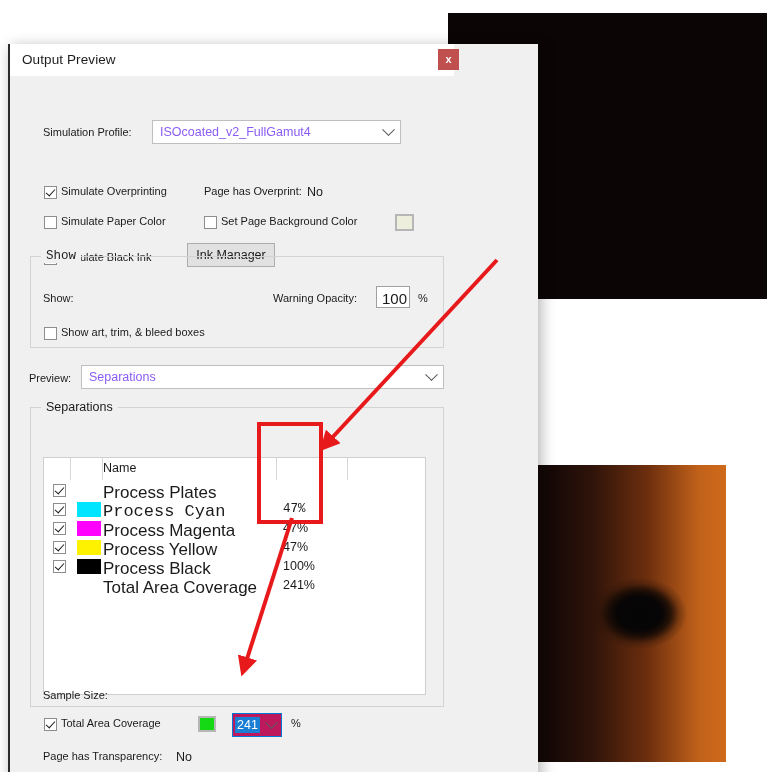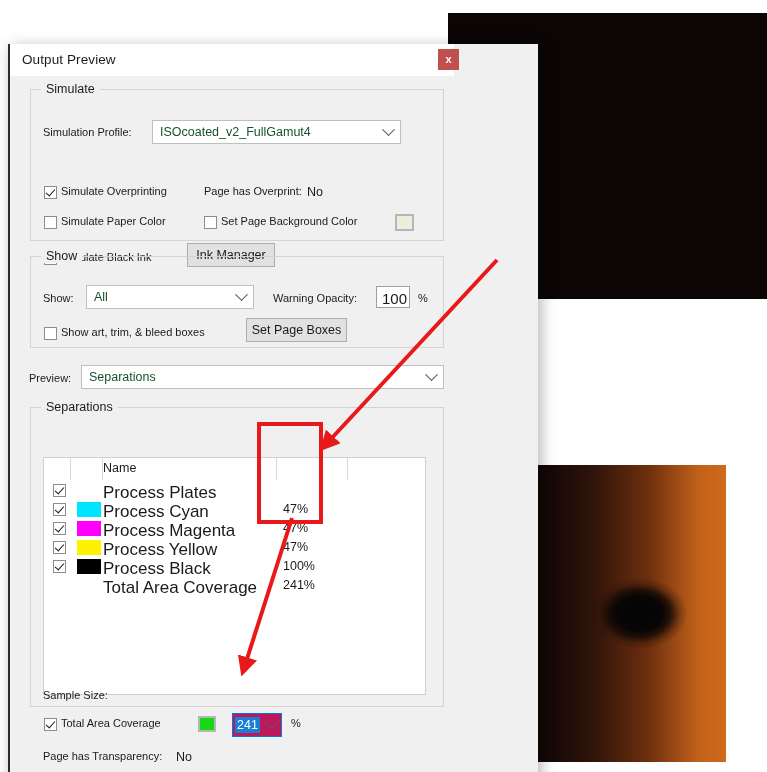--- a/index.html
+++ b/index.html
@@ -93,21 +93,21 @@
     transform:rotate(42deg);
   }
 
   
   .combo{
     position:absolute;height:24px;
     background:#ffffff;border:1px solid #bfbfbf;box-sizing:border-box;
     cursor:pointer;
   }
   .combo .combo-text{
-    position:absolute;left:7px;top:4px;font-size:12.5px;color:#14532d;
+    position:absolute;left:7px;top:4px;font-size:12.5px;color:#8b5cf6;
     white-space:nowrap;overflow:hidden;
   }
   .combo .combo-arrow{
     position:absolute;right:0;top:0;width:24px;height:100%;
     display:flex;align-items:center;justify-content:center;
   }
   .chev{
     width:8px;height:8px;border:solid #5a5a5a;border-width:0 1.4px 1.4px 0;
     transform:rotate(45deg) translate(-2px,-2px);
   }
@@ -182,23 +182,20 @@
 
   <div id="titlebar">
     <div id="title-text">Output Preview</div>
     <div id="close-button">
       <span class="x-glyph">x</span>
     </div>
   </div>
 
   <div id="dialog-body">
 
-    <div class="groupbox" style="left:20px;top:13px;width:414px;height:152px;">
-      <span class="gb-title">Simulate</span>
-    </div>
 
     <span class="lbl" style="left:33px;top:50px;">Simulation Profile:</span>
     <div class="combo" style="left:142px;top:44px;width:249px;">
       <span class="combo-text">ISOcoated_v2_FullGamut4</span>
       <span class="combo-arrow">
           <i class="chev"></i>
         </span>
     </div>
 
     <div class="cbx checked" style="left:34px;top:110px;"></div>
@@ -209,40 +206,33 @@
     <div class="cbx" style="left:34px;top:140px;"></div>
     <span class="lbl" style="left:51px;top:139px;">Simulate Paper Color</span>
     <div class="cbx" style="left:194px;top:140px;"></div>
     <span class="lbl" style="left:211px;top:139px;">Set Page Background Color</span>
     <div id="page-bg-swatch" style="background: rgb(238, 238, 220);"></div>
 
     <div class="cbx" style="left:34px;top:176px;"></div>
     <span class="lbl" style="left:51px;top:175px;">Simulate Black Ink</span>
     <div class="btn" style="left:177px;top:167px;width:88px;">Ink Manager</div>
 
-    <div class="groupbox" style="left:20px;top:180px;width:414px;height:92px;">
+    <div class="groupbox" style="left:20px;top:180px;width:414px;height:92px;font-family:Liberation Mono, monospace;">
       <span class="gb-title">Show</span>
     </div>
 
     <span class="lbl" style="left:33px;top:216px;">Show:</span>
-    <div class="combo" style="left:76px;top:209px;width:168px;">
-      <span class="combo-text">All</span>
-      <span class="combo-arrow">
-          <i class="chev"></i>
-        </span>
-    </div>
     <span class="lbl" style="left:263px;top:216px;">Warning Opacity:</span>
     <div class="tinput" style="left:366px;top:210px;width:34px;">
       <span class="ti-text">100</span>
     </div>
     <span class="lbl" style="left:408px;top:216px;">%</span>
 
     <div class="cbx" style="left:34px;top:251px;"></div>
     <span class="lbl" style="left:51px;top:250px;">Show art, trim, &amp; bleed boxes</span>
-    <div class="btn" style="left:236px;top:242px;width:101px;">Set Page Boxes</div>
 
     <span class="lbl" style="left:19px;top:296px;">Preview:</span>
     <div class="combo" style="left:71px;top:289px;width:363px;">
       <span class="combo-text">Separations</span>
       <span class="combo-arrow">
           <i class="chev"></i>
         </span>
     </div>
 
     <div class="groupbox" style="left:20px;top:331px;width:414px;height:300px;">
@@ -255,21 +245,21 @@
         <div class="col-div" style="left:58px;"></div>
         <div class="col-div" style="left:232px;"></div>
         <div class="col-div" style="left:303px;"></div>
         <span style="position:absolute;left:59px;top:3px;font-size:12.5px;color:#1a1a1a;">Name</span>
       </div>
       <div id="sep-rows">
           <div class="sep-row" style="top: 23px;">
             <div class="cbx sep-check checked"></div>
             <span class="sep-name">Process Plates</span>
           </div>
-          <div class="sep-row" style="top: 42px;">
+          <div class="sep-row" style="top: 42px; font-family: Liberation Mono, monospace;">
             <div class="cbx sep-check checked"></div>
             <div class="sep-swatch" style="background: rgb(0, 229, 255);"></div>
             <span class="sep-name">Process Cyan</span>
             <span class="sep-pct">47%</span>
           </div>
           <div class="sep-row" style="top: 61px;">
             <div class="cbx sep-check checked"></div>
             <div class="sep-swatch" style="background: rgb(255, 0, 255);"></div>
             <span class="sep-name">Process Magenta</span>
             <span class="sep-pct">47%</span>

